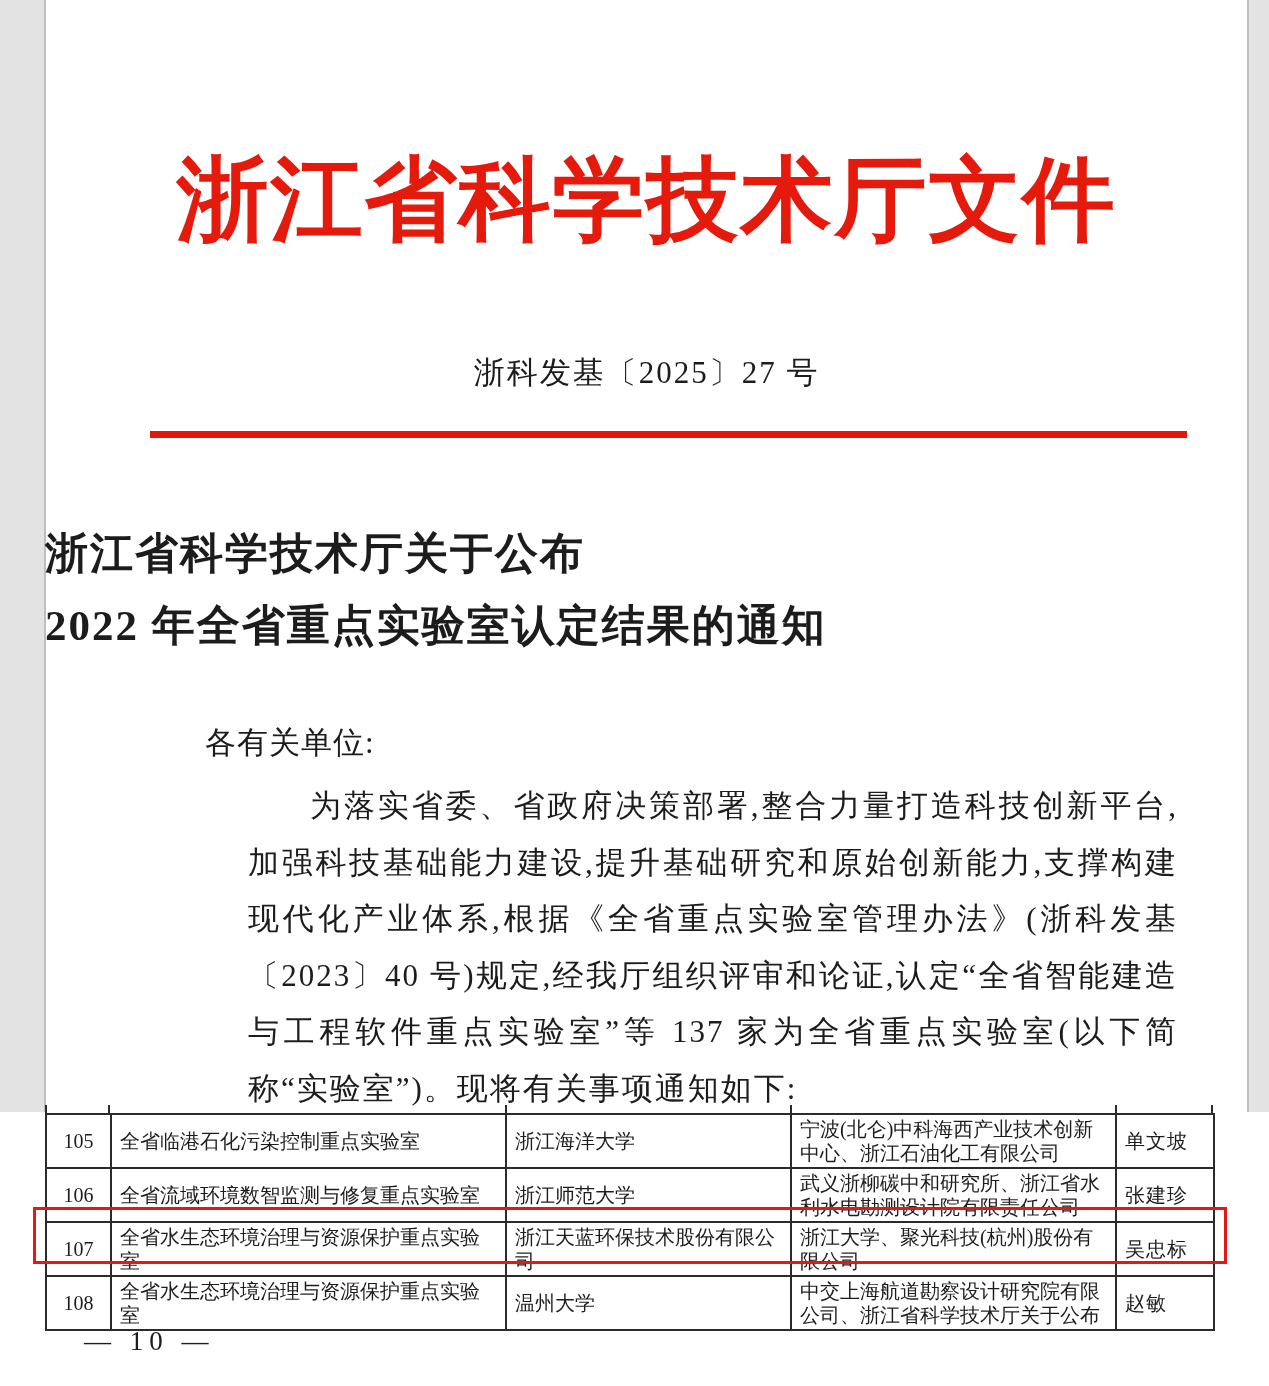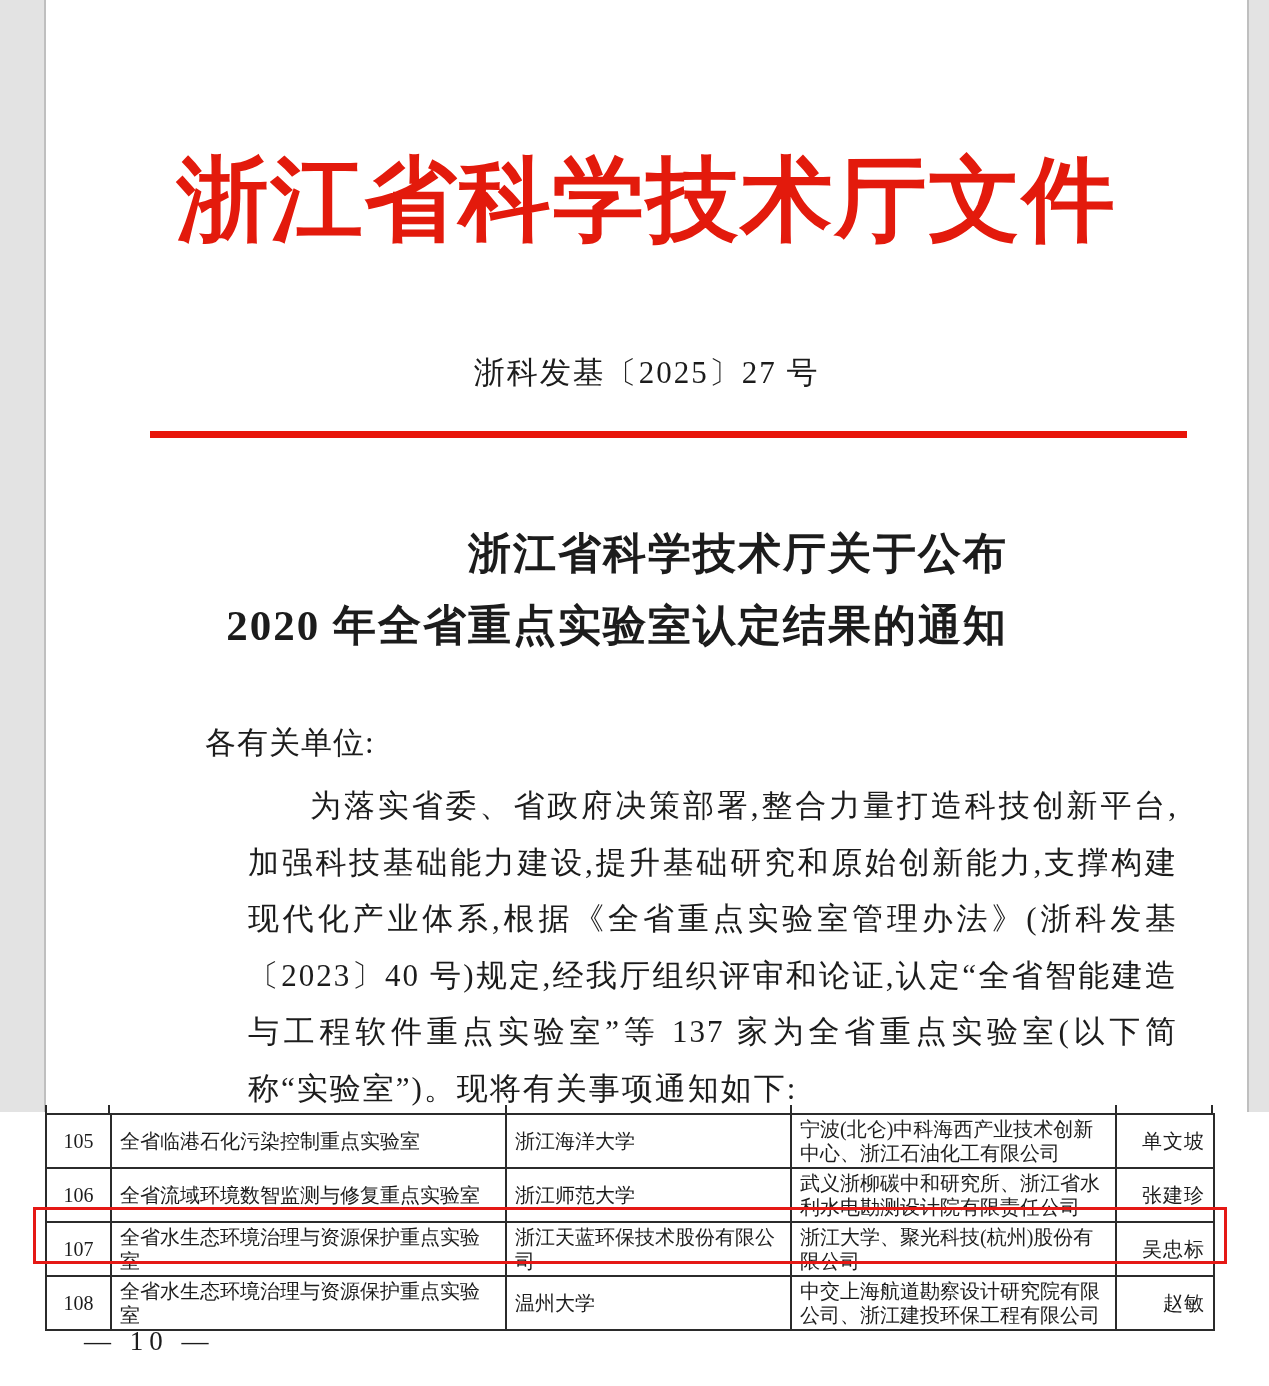--- a/index.html
+++ b/index.html
@@ -36,21 +36,21 @@
     position:absolute;top:352px;left:45px;width:1203px;
     text-align:center;
     font-size:31px;font-weight:normal;letter-spacing:2px;
   }
   .red-rule{
     position:absolute;top:431px;left:150px;width:1037px;height:7px;
     background:var(--red-rule);
   }
   .doc-title{
     position:absolute;top:518px;left:45px;width:963px;
-    text-align:right;
+    text-align:left;
     font-size:43px;line-height:72px;font-weight:bold;letter-spacing:2px;
   }
   .salutation{
     position:absolute;top:722px;left:205px;
     font-size:31px;letter-spacing:1px;
   }
   .body-par{
     position:absolute;top:778px;left:205px;width:930px;
     font-size:31px;line-height:56.5px;
     text-align:justify;text-indent:2em;letter-spacing:2px;margin-left:43px;
@@ -72,21 +72,21 @@
     overflow:hidden;
   }
   table.labs tr:nth-child(1){height:50px;}
   table.labs tr:nth-child(2){height:49px;margin-left:20px;}
   table.labs tr:nth-child(3){height:52px;padding-left:48px;}
   table.labs tr:nth-child(4){height:48px;}
   td.c-num{text-align:center;}
   td.c-lab{padding-left:14px;}
   td.c-org{padding-left:12px;}
   td.c-partner{padding-left:10px;}
-  td.c-dir{text-align:right;letter-spacing:1px;}
+  td.c-dir{text-align:left;letter-spacing:1px;}
 
   .highlight-box{
     position:absolute;left:33px;top:1207px;width:1188px;height:51px;
     border:3px solid var(--red-highlight);
     pointer-events:none;
   }
   .page-number{
     position:absolute;left:84px;top:1326px;
     font-size:27px;letter-spacing:6px;white-space:nowrap;
   }
@@ -98,21 +98,21 @@
 <div class="strip right"></div>
 
 <div class="red-header">浙江省科学技术厅文件</div>
 
 <div class="doc-number">浙科发基〔2025〕27 号</div>
 
 <div class="red-rule"></div>
 
 <div class="doc-title">
   <div>浙江省科学技术厅关于公布</div>
-  <div>2020 年全省重点实验室认定结果的通知</div>
+  <div>2022 年全省重点实验室认定结果的通知</div>
 </div>
 
 <div class="salutation">各有关单位:</div>
 
 <div class="body-par">为落实省委、省政府决策部署,整合力量打造科技创新平台,加强科技基础能力建设,提升基础研究和原始创新能力,支撑构建现代化产业体系,根据《全省重点实验室管理办法》(浙科发基〔2023〕40 号)规定,经我厅组织评审和论证,认定“全省智能建造与工程软件重点实验室”等 137 家为全省重点实验室(以下简称“实验室”)。现将有关事项通知如下:</div>
 
 <div class="stub s1"></div>
 <div class="stub s2"></div>
 <div class="stub s3"></div>
 <div class="stub s4"></div>
@@ -146,21 +146,21 @@
         <td class="c-num">107</td>
         <td class="c-lab">全省水生态环境治理与资源保护重点实验室</td>
         <td class="c-org">浙江天蓝环保技术股份有限公司</td>
         <td class="c-partner">浙江大学、聚光科技(杭州)股份有限公司</td>
         <td class="c-dir">吴忠标</td>
       </tr>
       <tr>
         <td class="c-num">108</td>
         <td class="c-lab">全省水生态环境治理与资源保护重点实验室</td>
         <td class="c-org">温州大学</td>
-        <td class="c-partner">中交上海航道勘察设计研究院有限公司、浙江建投环保工程有限公司</td>
+        <td class="c-partner">中交上海航道勘察设计研究院有限公司、浙江省科学技术厅关于公布</td>
         <td class="c-dir">赵敏</td>
       </tr>
     </tbody>
 </table>
 
 <div class="highlight-box"></div>
 
 <div class="page-number">— 10 —</div>
 
 </body></html>

